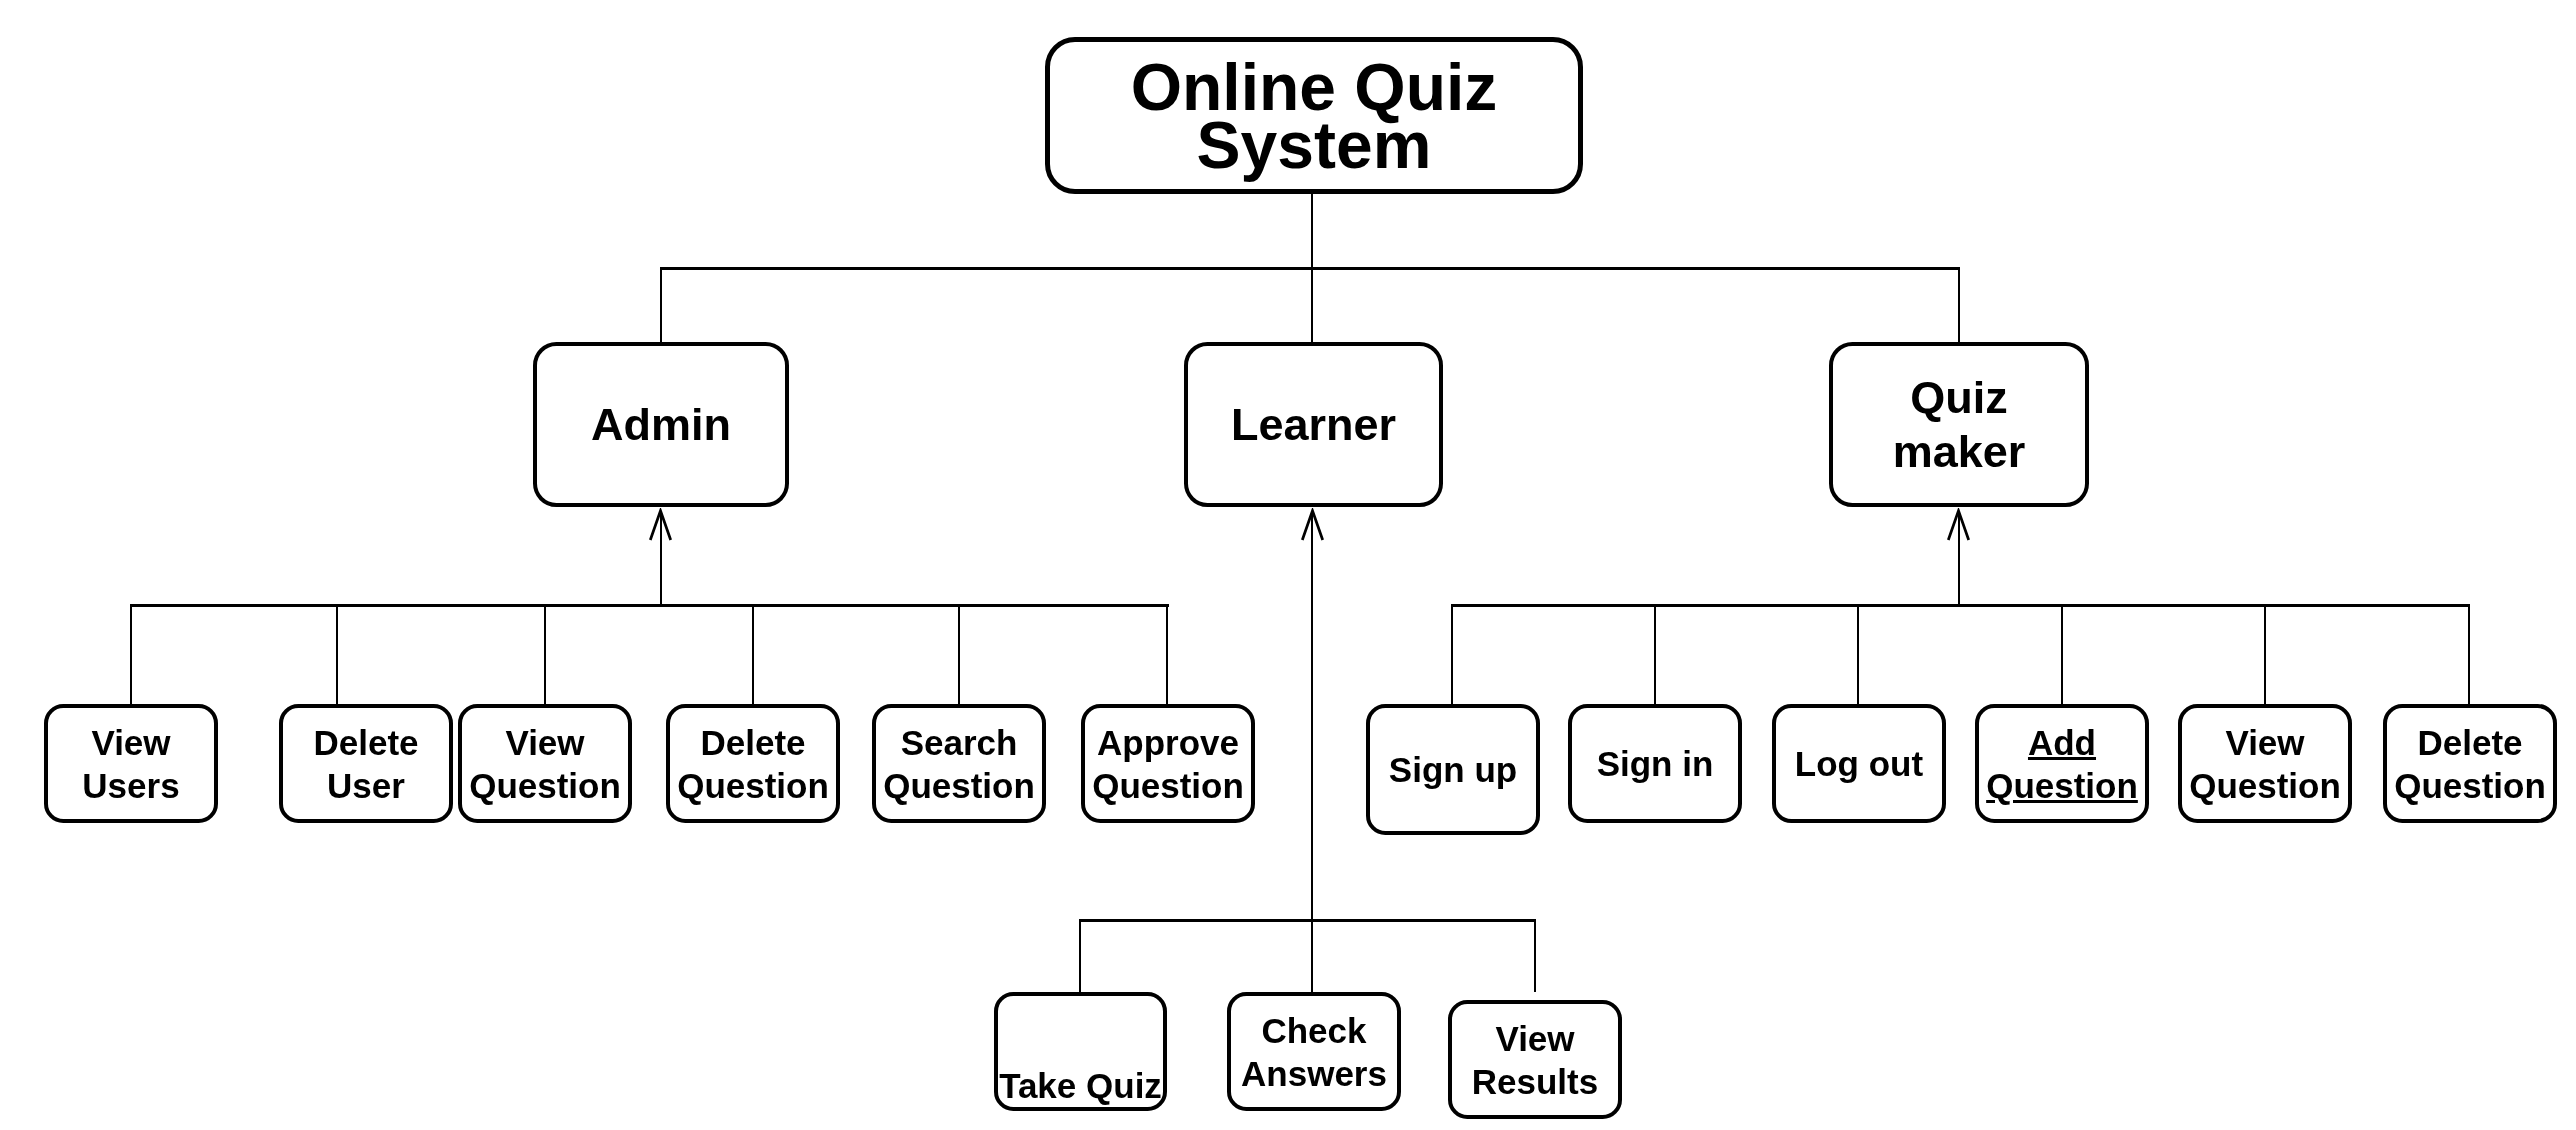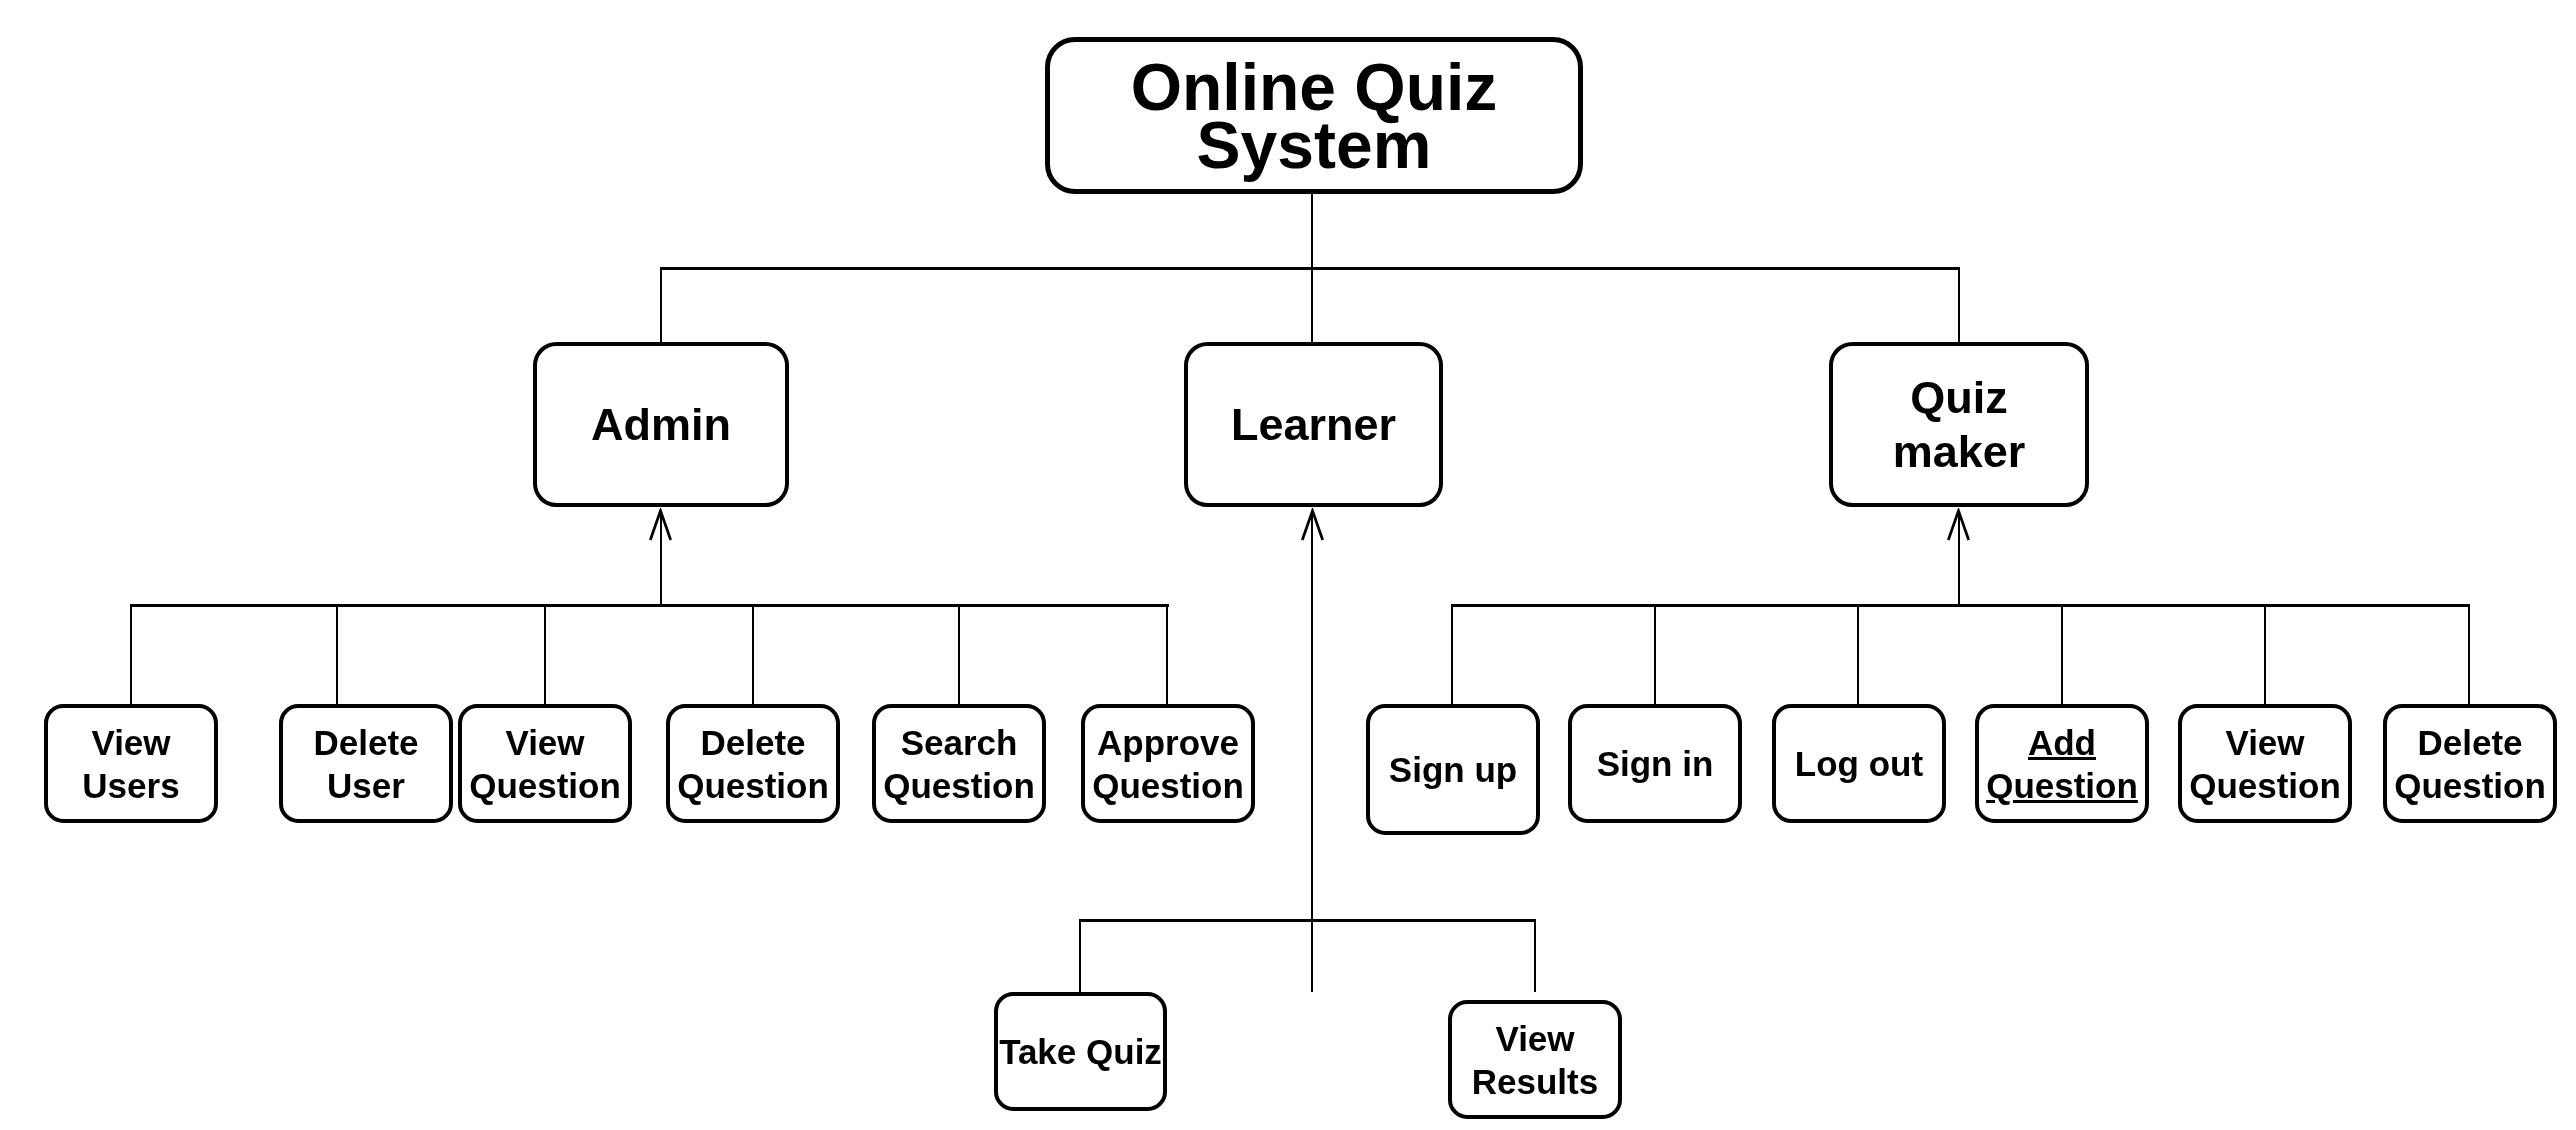--- a/index.html
+++ b/index.html
@@ -125,21 +125,24 @@
   <div class="node sm" style="left:1975px;top:704px;width:174px;height:119px;text-decoration:underline;">
     <span class="lbl">Add Question</span>
   </div>
   <div class="node sm" style="left:2178px;top:704px;width:174px;height:119px;">
     <span class="lbl">View Question</span>
   </div>
   <div class="node sm" style="left:2383px;top:704px;width:174px;height:119px;">
     <span class="lbl">Delete Question</span>
   </div>
 
-  <div class="node sm" style="left:994px;top:992px;width:173px;height:119px;">
+  <div class="node sm" style="left:994px;top:992px;width:173px;height:119px;align-items:flex-end;">
     <span class="lbl">Take Quiz</span>
+  </div>
+  <div class="node sm" style="left:1227px;top:992px;width:174px;height:119px;">
+    <span class="lbl">Check Answers</span>
   </div>
   <div class="node sm" style="left:1448px;top:992px;width:174px;height:119px;margin-top:8px;">
     <span class="lbl">View Results</span>
   </div>
 
 </div>
 
 
 </body></html>

